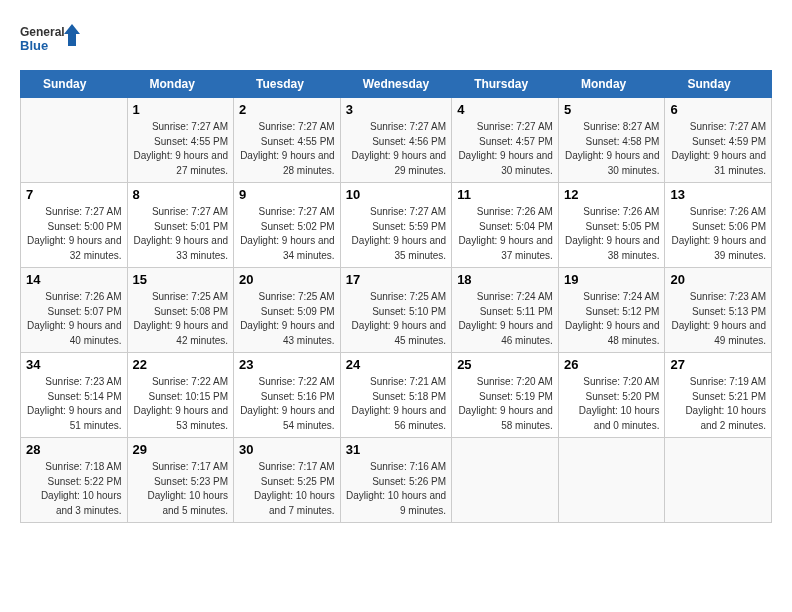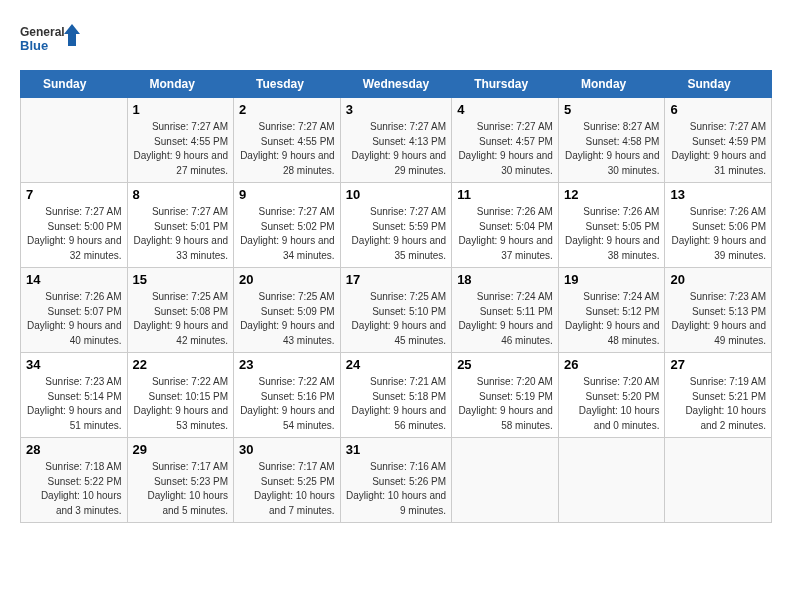--- a/index.html
+++ b/index.html
@@ -117,21 +117,21 @@
         <td>
           <div class="day-num">2</div>
           <div class="cell-text">Sunrise: 7:27 AM
 Sunset: 4:55 PM
 Daylight: 9 hours
 and 28 minutes.</div>
         </td>
         <td>
           <div class="day-num">3</div>
           <div class="cell-text">Sunrise: 7:27 AM
-Sunset: 4:13 PM
+Sunset: 4:56 PM
 Daylight: 9 hours
 and 29 minutes.</div>
         </td>
         <td>
           <div class="day-num">4</div>
           <div class="cell-text">Sunrise: 7:27 AM
 Sunset: 4:57 PM
 Daylight: 9 hours
 and 30 minutes.</div>
         </td>

